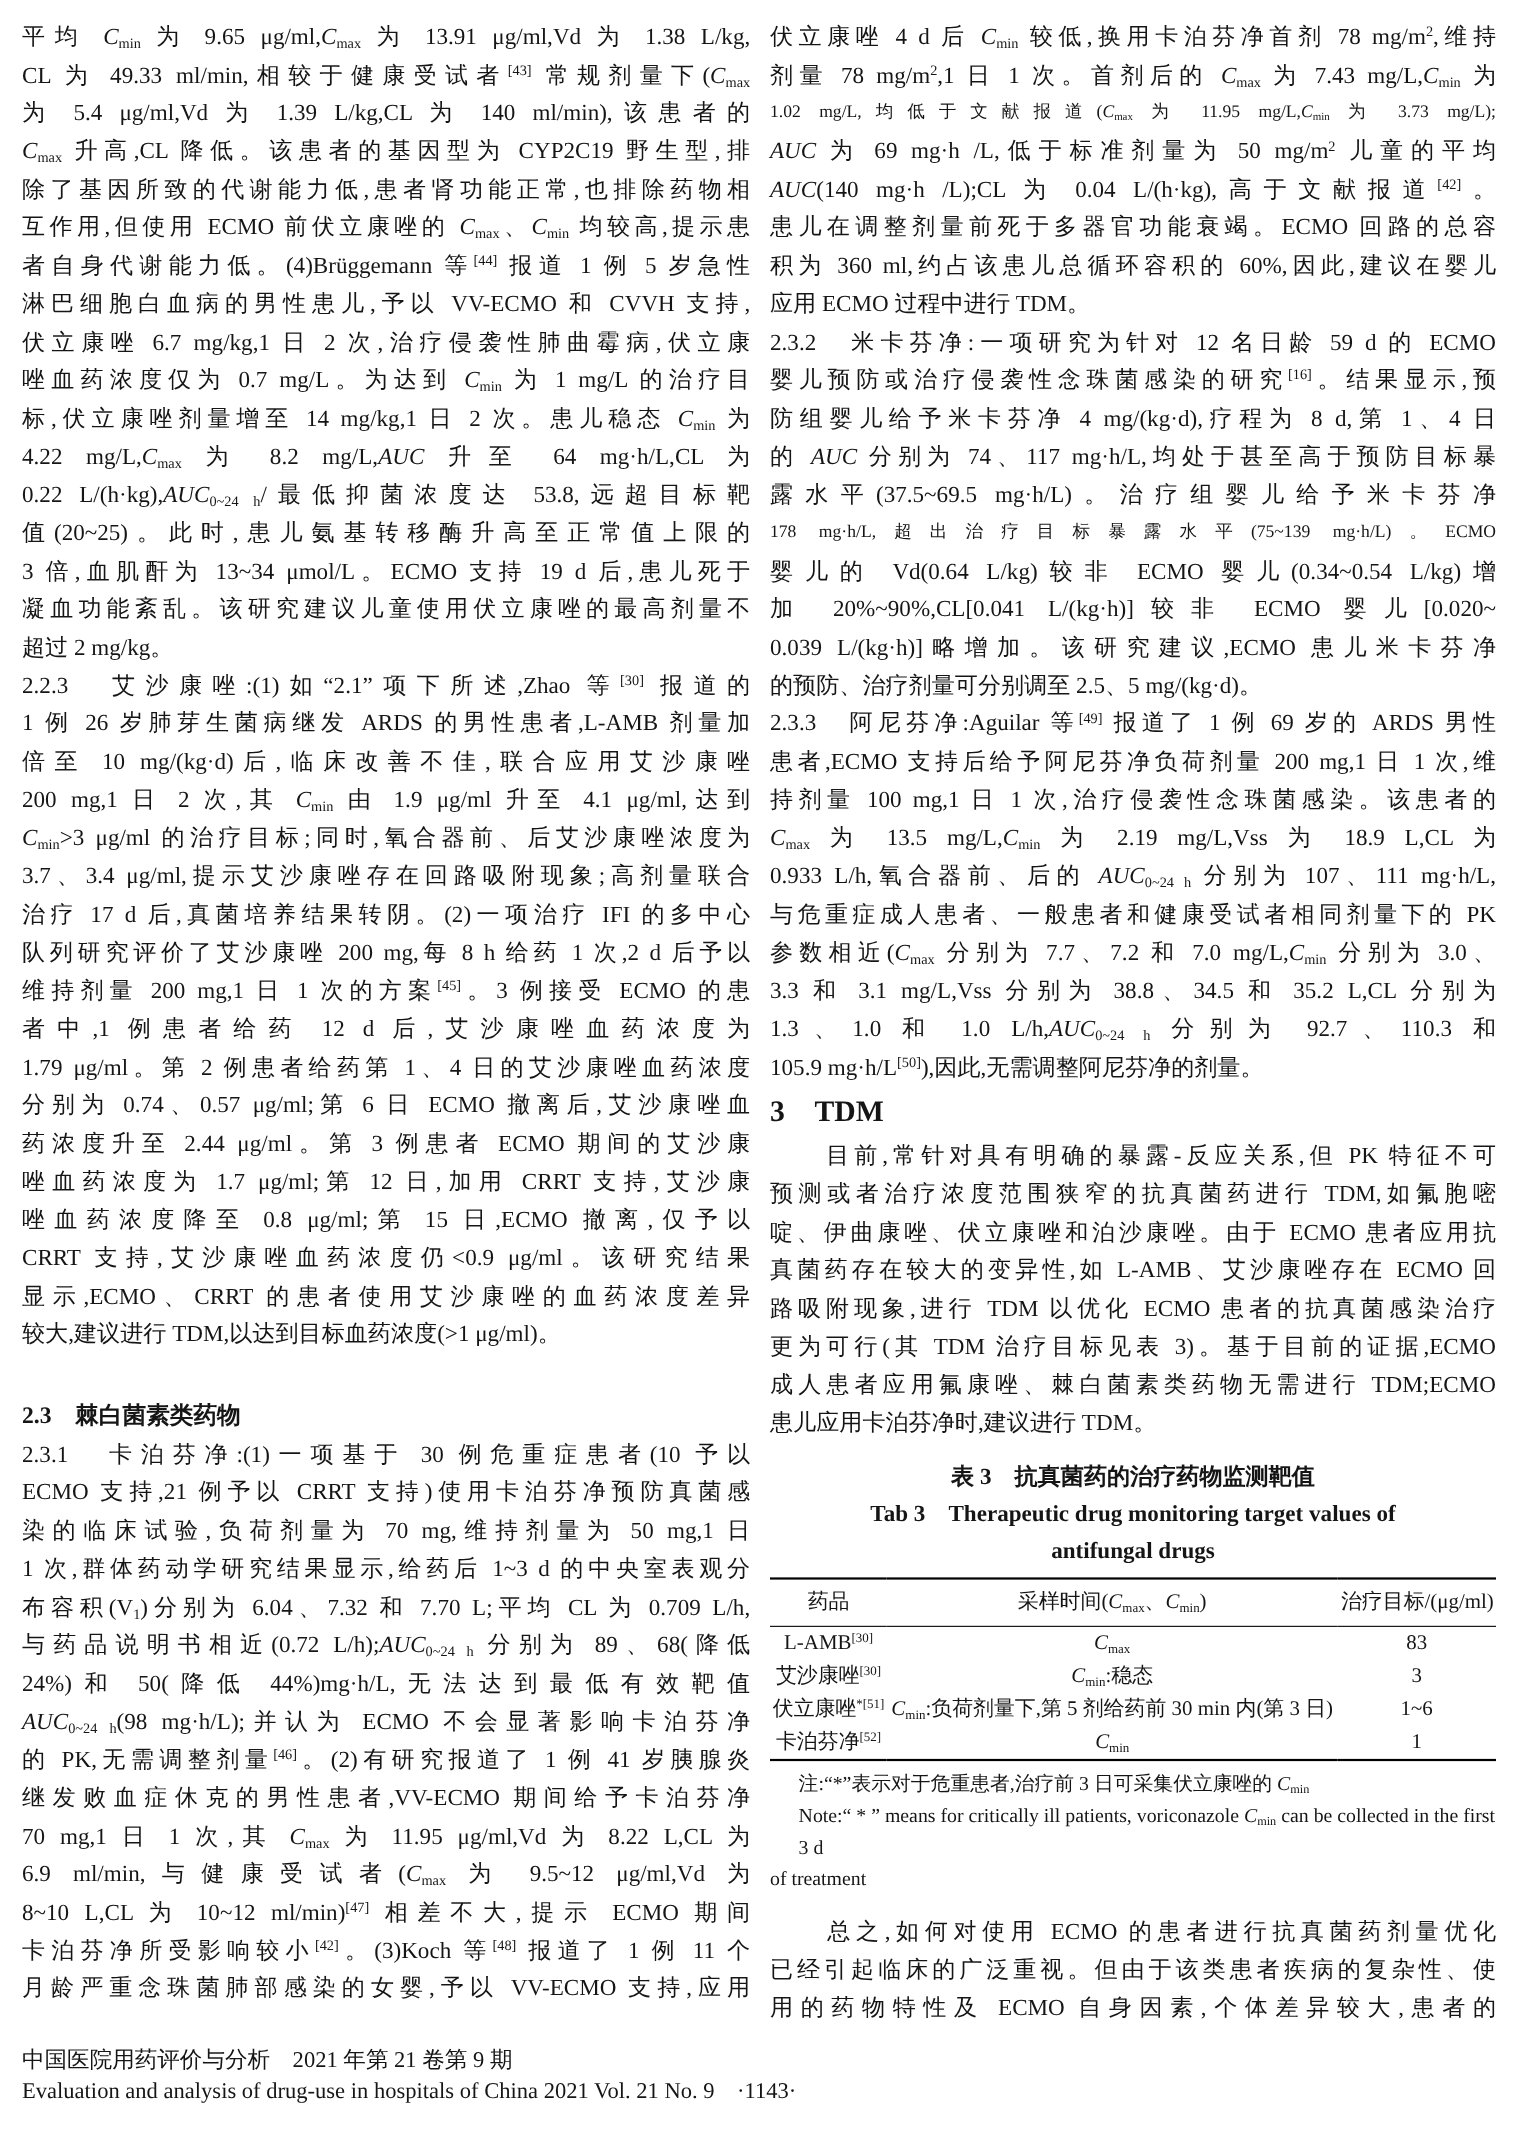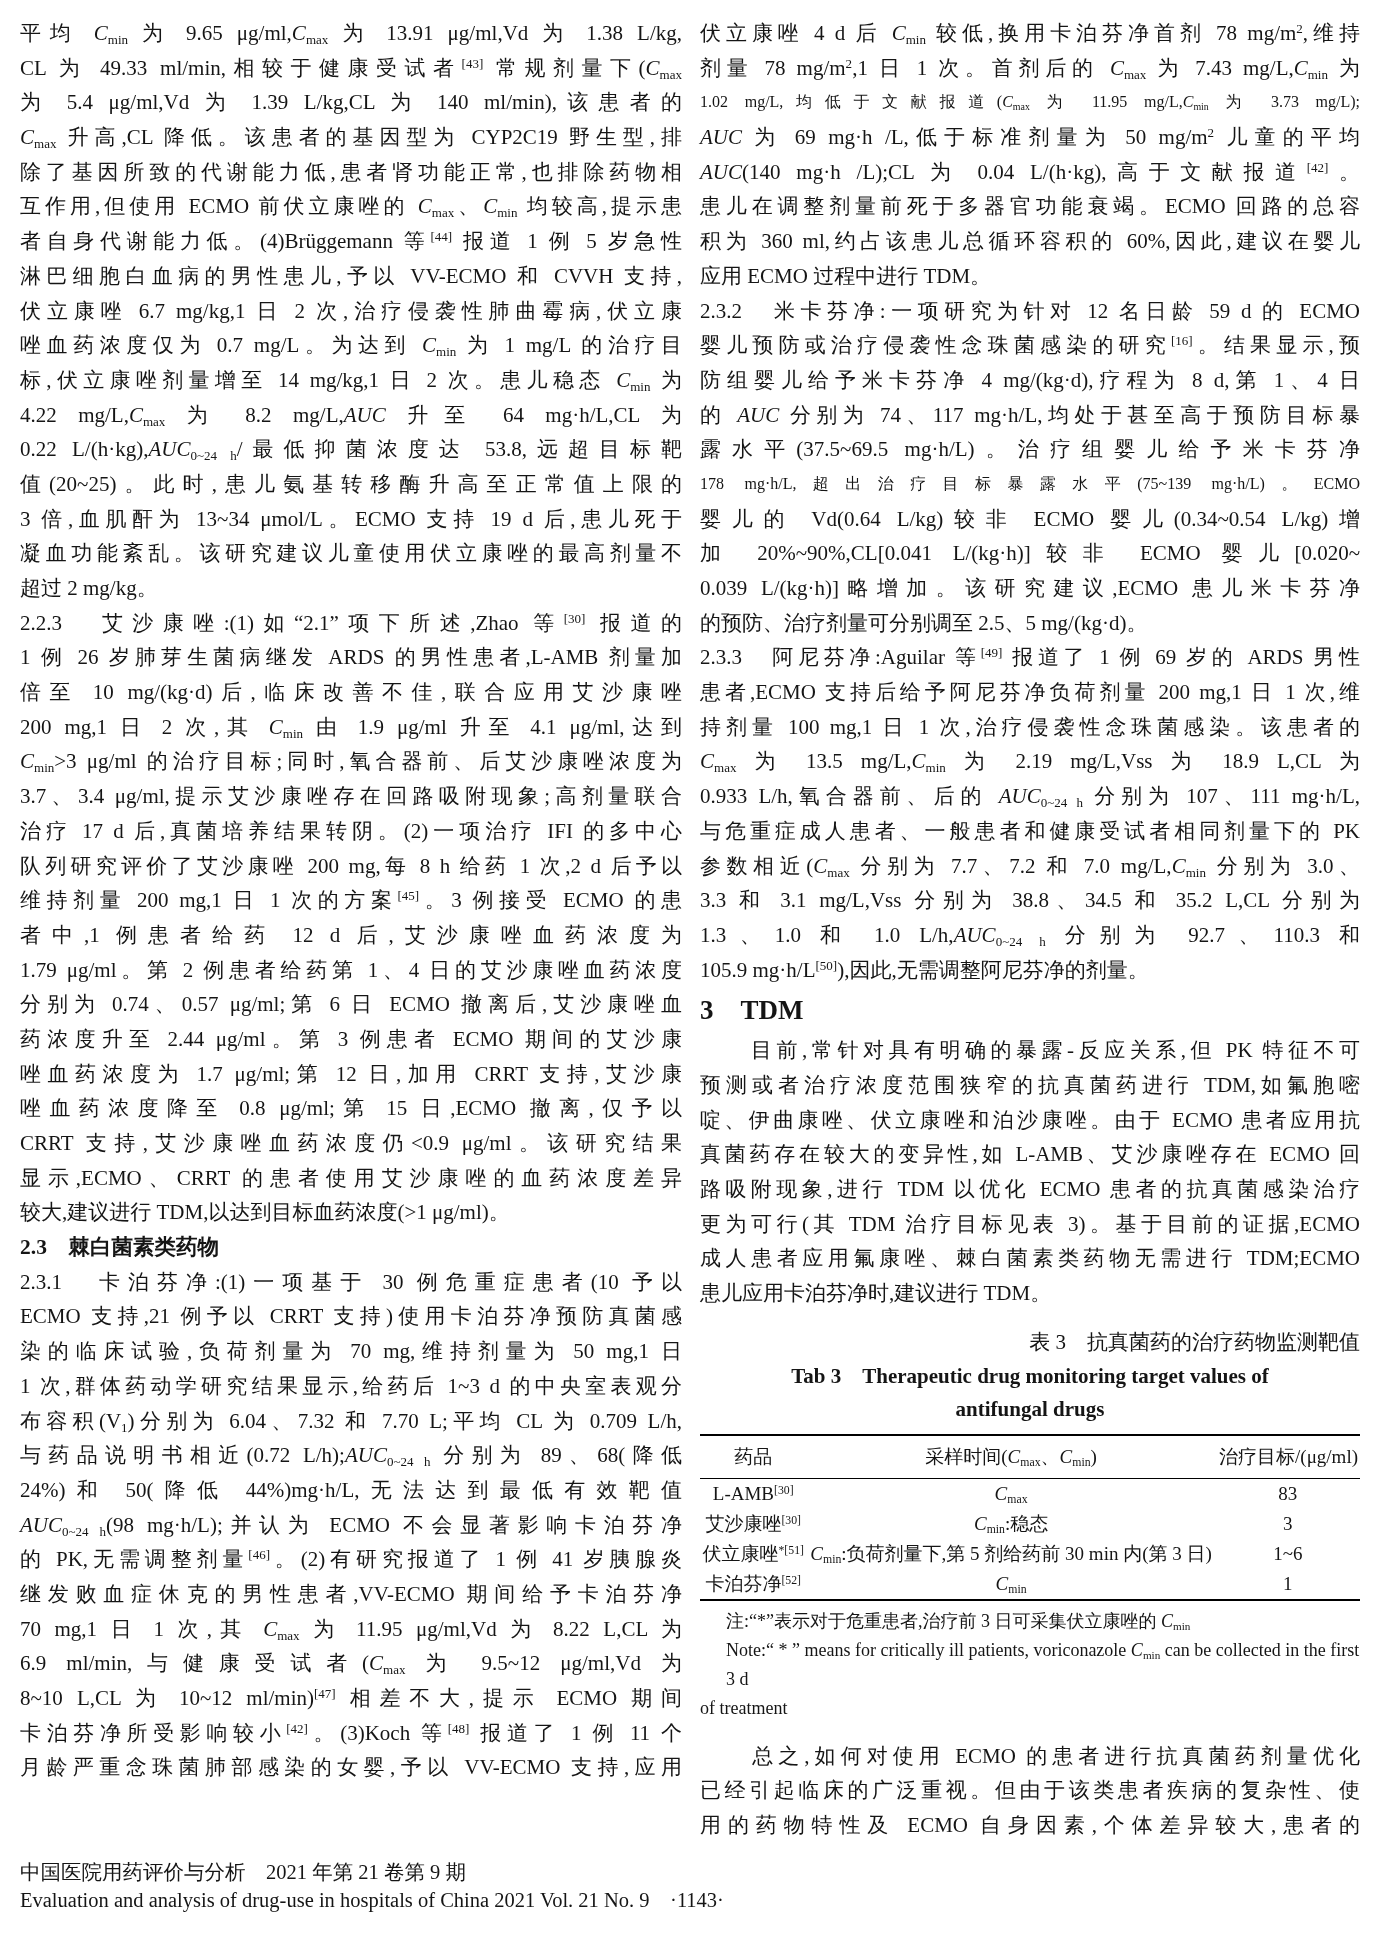--- a/index.html
+++ b/index.html
@@ -11,27 +11,27 @@
   .col{position:absolute;top:16px;}
   #left-col{left:20px;width:662px;}
   #right-col{left:700px;width:660px;}
   .ln{
     font-size:21px;line-height:34.7px;height:34.7px;
     white-space:nowrap;
   }
   .p{text-align:justify;text-align-last:justify;}
   .pe{text-align:left;text-align-last:left;}
   .tight{font-size:16px;}
-  .h2{font-weight:bold;font-size:21.5px;text-align:left;text-align-last:left;}
+  .h2{font-weight:bold;font-size:21.5px;text-align:left;text-align-last:left;margin-top:40px;}
   .h1{font-weight:bold;font-size:27px;height:46px;line-height:46px;text-align:left;text-align-last:left;}
   sub{font-size:62%;line-height:0;vertical-align:-0.28em;letter-spacing:0;}
   sup{font-size:62%;line-height:0;vertical-align:0.55em;}
   i{font-style:italic;}
   
-  .cap-zh{font-weight:normal;font-size:21px;line-height:36px;text-align:right;margin-top:13px;}
+  .cap-zh{font-weight:bold;font-size:21px;line-height:36px;text-align:center;margin-top:13px;}
   .cap-en{font-weight:bold;font-size:21px;line-height:33px;text-align:center;}
   table.tbl{width:100%;border-collapse:collapse;margin-top:8px;
     border-top:2.5px solid #000;border-bottom:2.5px solid #000;}
   table.tbl th{
     font-weight:normal;font-size:19px;line-height:24px;padding:9px 2px;
     border-bottom:1.5px solid #000;
   }
   table.tbl td{font-size:19px;line-height:23px;padding:3.5px 2px;white-space:nowrap;}
   .c-left{text-align:center;}
   .c-mid{text-align:center;}

